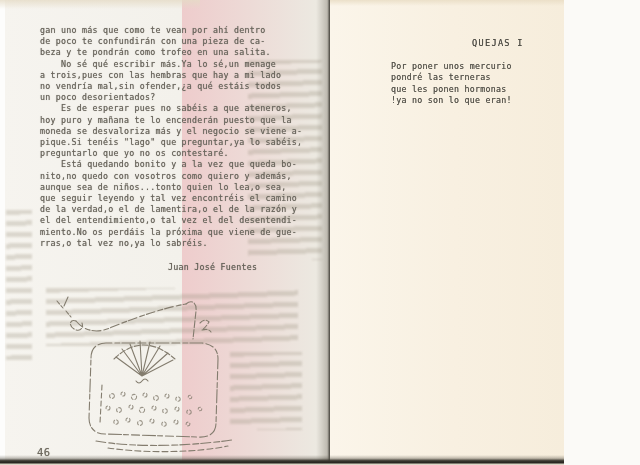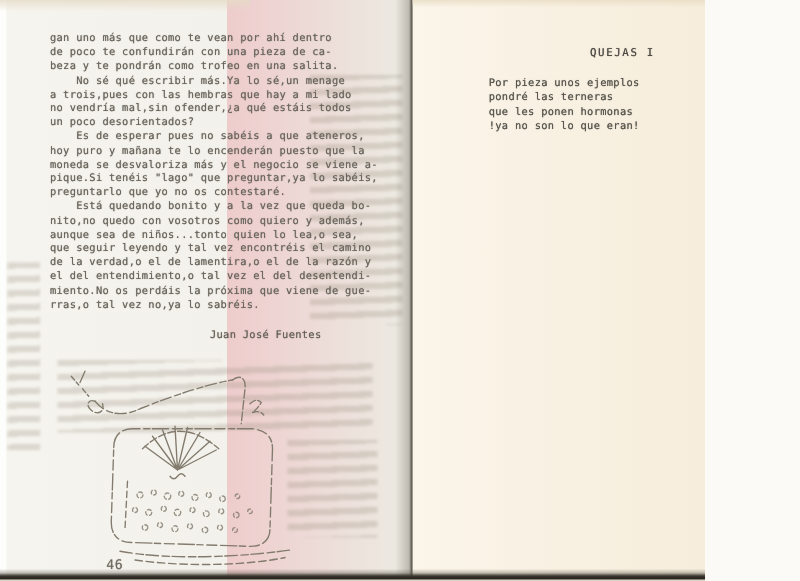--- a/index.html
+++ b/index.html
@@ -67,21 +67,21 @@
     font-size:8.3px;letter-spacing:.25px;
   }
   #poem-title{
     left:472px;top:26px;color:#4d4b44;letter-spacing:1.3px;font-size:8.6px;
     text-shadow:0 0 .6px rgba(77,75,68,.85);
     margin-top:12px;
   }
   .pagenum{
     position:absolute;font-size:10.5px;letter-spacing:.5px;
   }
-  #pagenum-left{left:37px;top:446px;color:#6f6b60;text-shadow:0 0 .7px rgba(111,107,96,.8);margin-left:48px;}
+  #pagenum-left{left:37px;top:446px;color:#6f6b60;text-shadow:0 0 .7px rgba(111,107,96,.8);}
   #pagenum-right{left:647px;top:441px;color:#5a574f;text-shadow:0 0 .6px rgba(90,87,79,.8);}
   
   .ghost{
     position:absolute;filter:blur(1.1px);pointer-events:none;
     background:repeating-linear-gradient(178deg,
       rgba(158,149,131,.30) 0px,rgba(158,149,131,.30) 5px,
       rgba(0,0,0,0) 5px,rgba(0,0,0,0) 11.2px);
   }
   #ghost-l1{left:248px;top:60px;width:74px;height:200px;}
   #ghost-l2{left:46px;top:288px;width:252px;height:58px;}
@@ -185,21 +185,21 @@
 
   <div class="page" id="right-page">
     
     
     
   </div>
 
   <div class="tw" id="poem-title">QUEJAS I</div>
 
   <div id="poem" class="tw">
-    <pre class="stanza">Por pieza unos ejemplos
+    <pre class="stanza">Por poner unos mercurio
 pondré las terneras
 que les ponen hormonas
 !ya no son lo que eran!</pre>
     
   </div>
 
   <div class="pagenum" id="pagenum-right">47</div>
 
   <div id="bottom-edge"></div>
 </div>

